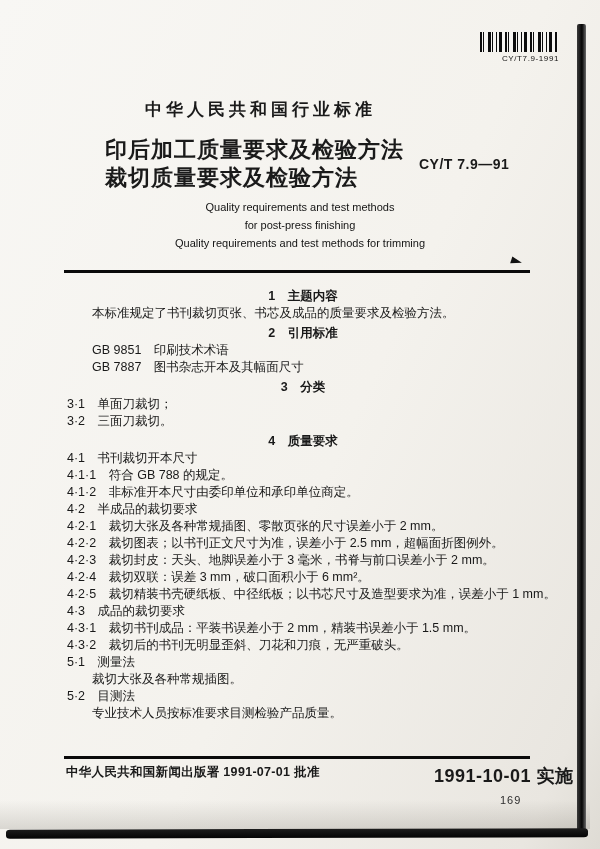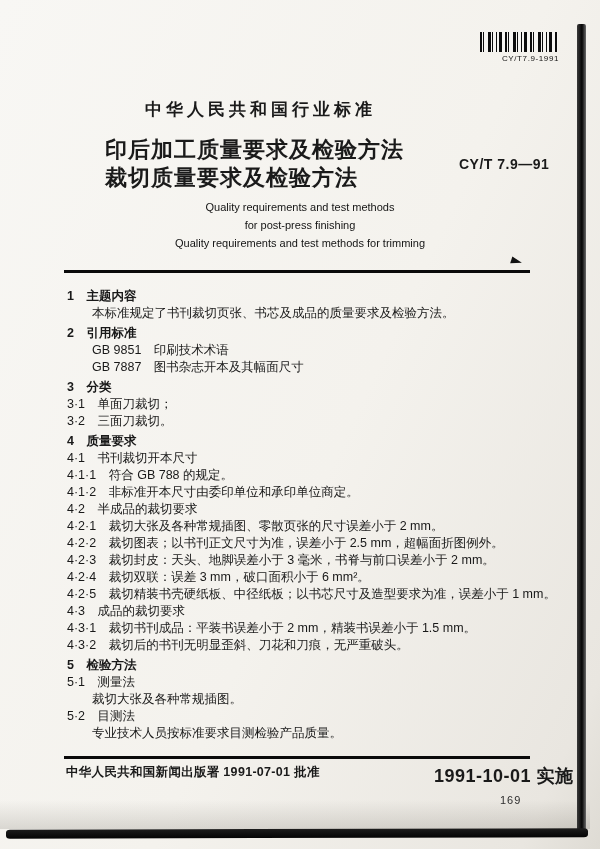--- a/index.html
+++ b/index.html
@@ -25,32 +25,32 @@
       #0d0d0d 0 2px,#f6f5f2 2px 3px,
       #0d0d0d 3px 4px,#f6f5f2 4px 8px,
       #0d0d0d 8px 11px,#f6f5f2 11px 12px,
       #0d0d0d 12px 13px,#f6f5f2 13px 16px,
       #0d0d0d 16px 17px,#f6f5f2 17px 19px,
       #0d0d0d 19px 22px,#f6f5f2 22px 25px);}
   .barcode-label{display:block;margin-top:2px;font-size:8px;letter-spacing:0.6px;color:#111;text-align:right;}
   
   .std-type{position:absolute;left:145px;top:98px;font-size:17px;font-weight:bold;letter-spacing:4px;}
   .doc-title{position:absolute;left:105px;top:136px;font-size:22px;font-weight:bold;letter-spacing:1px;line-height:28px;}
-  .std-no{position:absolute;left:419px;top:156px;font-size:14px;font-weight:600;letter-spacing:0.5px;margin-left:40px;}
+  .std-no{position:absolute;left:419px;top:156px;font-size:14px;font-weight:600;letter-spacing:0.5px;}
   .eng-title{position:absolute;left:60px;top:198px;width:480px;text-align:center;
     font-size:11px;font-weight:normal;line-height:18px;color:#141414;}
   
   .rule-top{position:absolute;left:64px;top:270px;width:466px;height:3px;background:#0a0a0a;}
   .pen-mark{position:absolute;left:511px;top:258px;width:0;height:0;
     border-left:11px solid #111;border-top:3px solid transparent;border-bottom:4px solid transparent;
     transform:rotate(18deg);}
   
   .bodytext{position:absolute;left:67px;top:288px;width:472px;font-size:12.5px;line-height:17px;color:#191919;}
   .line{white-space:nowrap;}
-  .h{font-weight:bold;margin-top:3px;}
+  .h{font-weight:bold;margin-top:3px;text-align:center;}
   .h:first-child{margin-top:0;}
   .ind{padding-left:25px;}
   
   .rule-bottom{position:absolute;left:64px;top:756px;width:466px;height:2.5px;background:#0a0a0a;}
   .footer-left{position:absolute;left:66px;top:764px;font-size:12.5px;font-weight:600;letter-spacing:0.3px;}
   .footer-right{position:absolute;left:434px;top:764px;font-size:18px;font-weight:bold;letter-spacing:0.5px;}
   .page-no{position:absolute;left:500px;top:794px;font-size:11px;color:#2e2e2e;letter-spacing:1px;}
 </style>
 </head>
 <body>
@@ -95,21 +95,20 @@
     <div class="line">4·1·2　非标准开本尺寸由委印单位和承印单位商定。</div>
     <div class="line">4·2　半成品的裁切要求</div>
     <div class="line">4·2·1　裁切大张及各种常规插图、零散页张的尺寸误差小于 2 mm。</div>
     <div class="line">4·2·2　裁切图表；以书刊正文尺寸为准，误差小于 2.5 mm，超幅面折图例外。</div>
     <div class="line">4·2·3　裁切封皮：天头、地脚误差小于 3 毫米，书脊与前口误差小于 2 mm。</div>
     <div class="line">4·2·4　裁切双联：误差 3 mm，破口面积小于 6 mm²。</div>
     <div class="line">4·2·5　裁切精装书壳硬纸板、中径纸板；以书芯尺寸及造型要求为准，误差小于 1 mm。</div>
     <div class="line">4·3　成品的裁切要求</div>
     <div class="line">4·3·1　裁切书刊成品：平装书误差小于 2 mm，精装书误差小于 1.5 mm。</div>
     <div class="line">4·3·2　裁切后的书刊无明显歪斜、刀花和刀痕，无严重破头。</div>
-    <div class="line h">5　检验方法</div>
     <div class="line">5·1　测量法</div>
     <div class="line ind">裁切大张及各种常规插图。</div>
     <div class="line">5·2　目测法</div>
     <div class="line ind">专业技术人员按标准要求目测检验产品质量。</div>
   </div>
 
   <div class="rule-bottom"></div>
   <div class="footer-left">中华人民共和国新闻出版署 1991-07-01 批准</div>
   <div class="footer-right">1991-10-01 实施</div>
   <div class="page-no">169</div>

